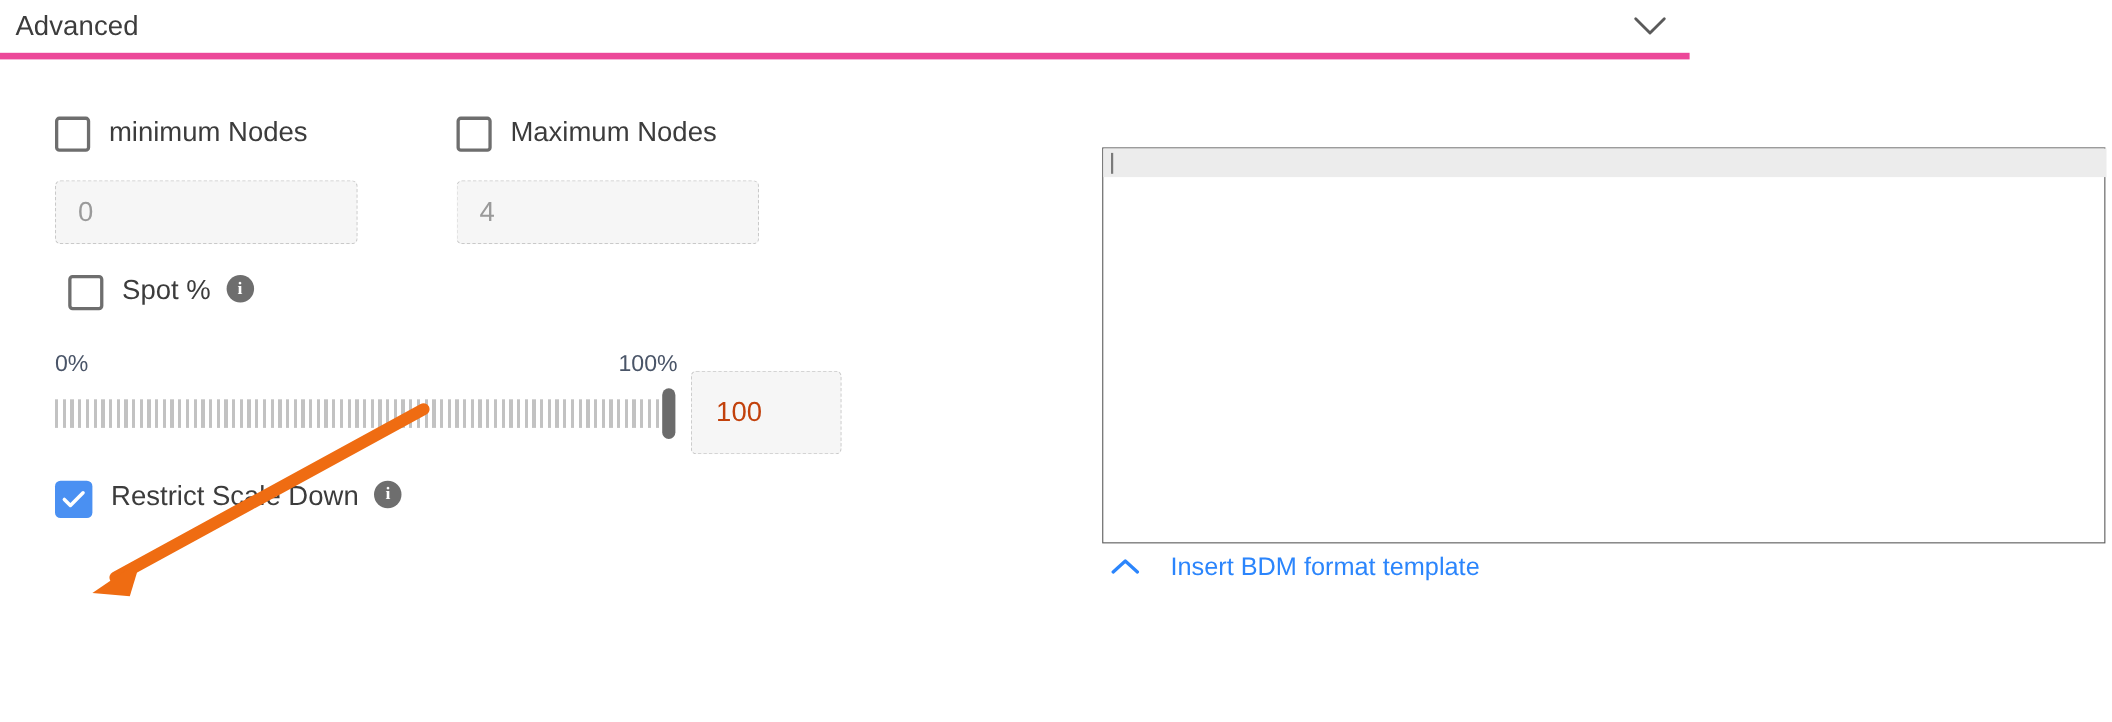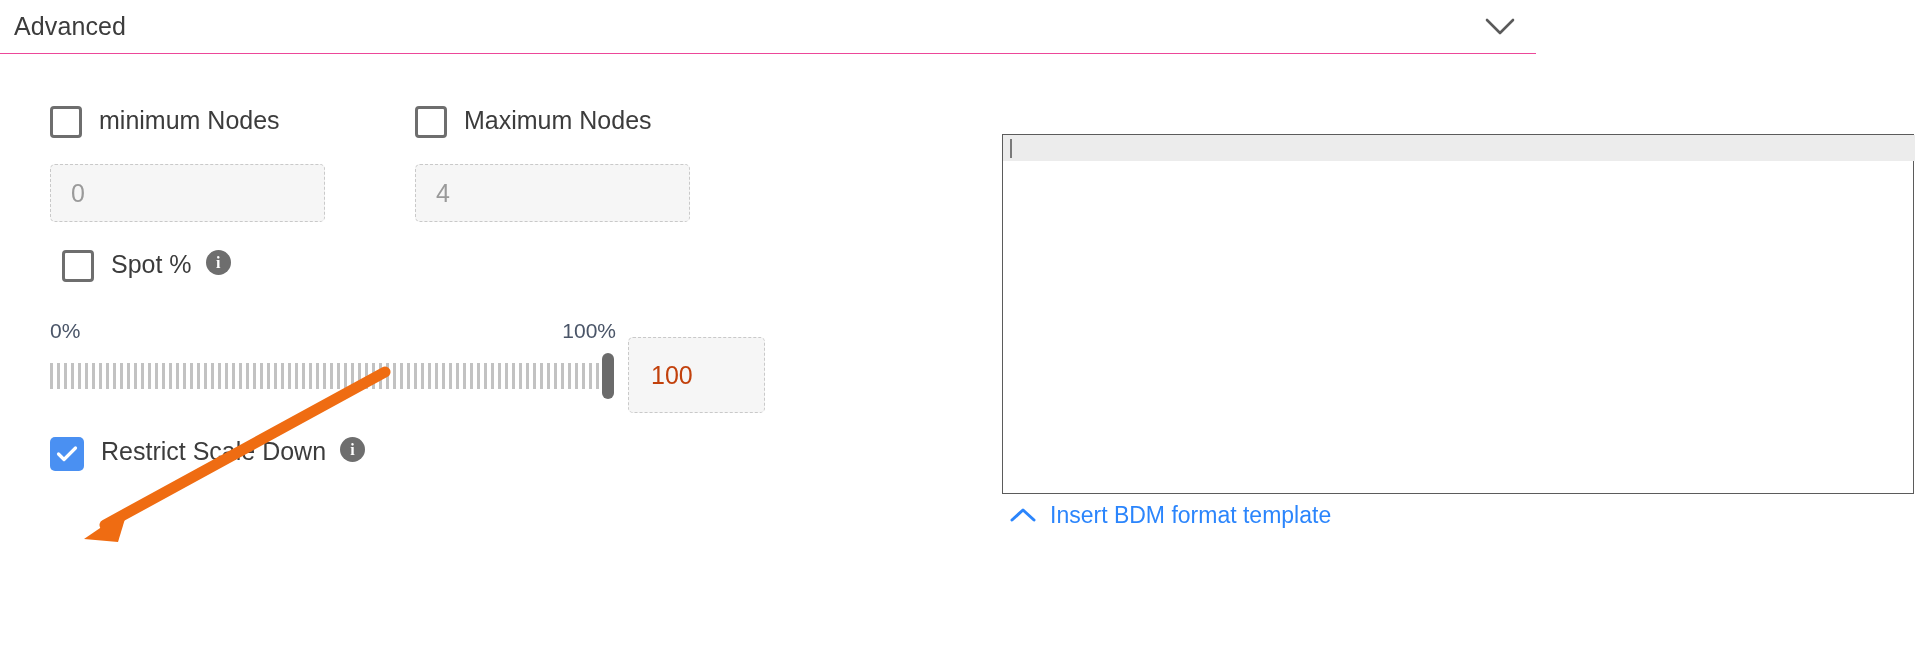--- a/index.html
+++ b/index.html
@@ -9,21 +9,21 @@
     font-family: "Liberation Sans", sans-serif;
     overflow: hidden;
   }
   .page { position: relative; width: 1920px; height: 656px; background:#fff; }
 
   
   .section-header {
     position: absolute; left: 0; top: 0; width: 1536px; height: 54px;
     display: flex; align-items: center; justify-content: space-between;
     padding: 0 16px 0 14px;
-    border-bottom: 1px solid #ec4899;
+    border-bottom: 6px solid #ec4899;
   }
   .section-title {
     font-size: 25px; color: #3c3c3c; font-weight: 400; letter-spacing: .1px;
   }
   .chev-btn {
     width: 40px; height: 40px; display: flex; align-items:center; justify-content:center;
     cursor: pointer;
   }
   .chev-btn svg { display:block; }
 
@@ -109,21 +109,21 @@
     position: absolute; left: 2px; top: 80px; width: 912px; height: 360px;
     border: 1px solid #5b5b5b; background: #fff;
   }
   .bdm-gutter {
     position: absolute; left: 0; top: 0; width: 912px; height: 26px; background: #ececec;
   }
   .bdm-caret {
     position: absolute; left: 7px; top: 4px; width: 2px; height: 19px; background: #7a7a7a;
   }
   .bdm-footer {
-    position: absolute; left: 10px; top: 448px; display: flex; align-items: center; gap: 14px;
+    position: absolute; left: 10px; top: 448px; display: flex; align-items: center; gap: 28px;
     cursor: pointer; color: #2b85fc; font-size: 23px;
   }
 </style>
 </head>
 <body>
 
 <div class="page">
 
   <div class="section-header">
     <div class="section-title">Advanced</div>

